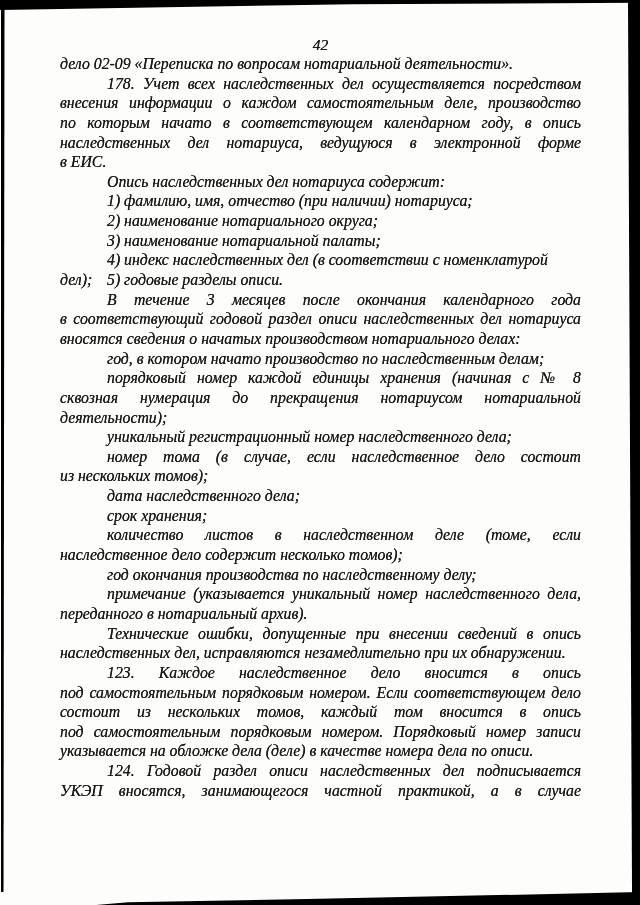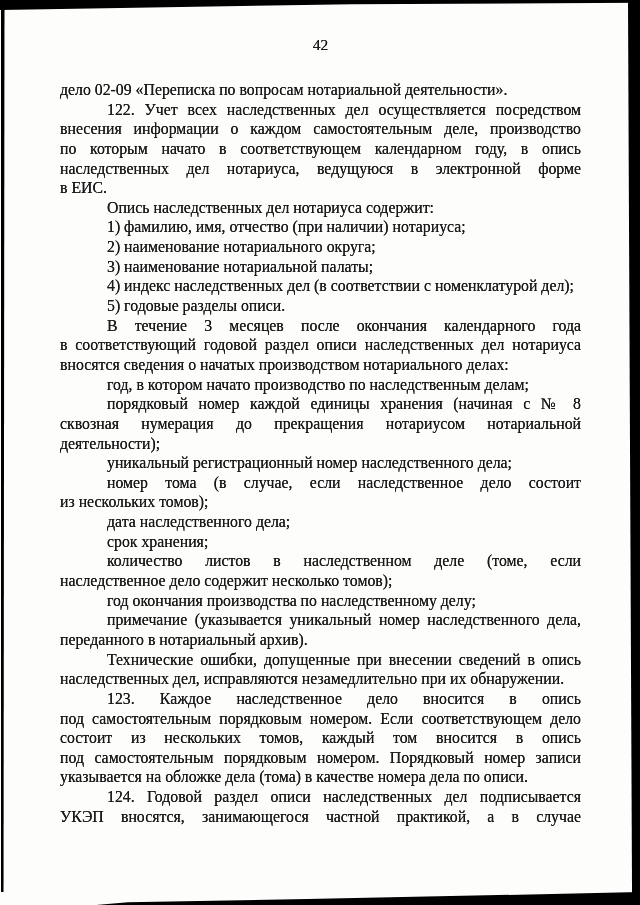--- a/index.html
+++ b/index.html
@@ -5,21 +5,21 @@
   * { margin: 0; padding: 0; box-sizing: border-box; }
   html, body { width: 640px; height: 905px; }
   body {
     position: relative;
     width: 640px; height: 905px;
     background: #fdfdfc;
     overflow: hidden;
     font-family: "Liberation Serif", "DejaVu Serif", serif;
     color: #1a1a1a;
   }
-  .scan-page { position: absolute; inset: 0; }
+  .scan-page { position: absolute; inset: 0; font-style: italic; }
 
   
   .edge { position: absolute; background: #000; }
   .edge-top {
     left: 0; top: 0; width: 640px; height: 10px;
     clip-path: polygon(0 0, 100% 0, 100% 28%, 55% 42%, 0 100%);
   }
   .edge-left {
     left: 1px; top: 0; width: 3.5px; height: 892px;
     clip-path: polygon(0 0, 100% 0, 72% 100%, 0 100%);
@@ -36,21 +36,21 @@
   .page-number {
     position: absolute;
     left: 60px; top: 36px; width: 521px;
     text-align: center;
     font-size: 15.5px;
     text-shadow: 0 0 0.35px currentColor;
   }
 
   .content {
     position: absolute;
-    left: 60px; top: 80px; width: 521px;
+    left: 60px; top: 54px; width: 521px;
   }
   .line {
     font-size: 15.8px;
     line-height: 19.65px;
     height: 19.65px;
     text-align: left;
     text-shadow: 0 0 0.35px currentColor;
     white-space: normal;
   }
   .line.j { text-align: justify; text-align-last: justify; }
@@ -62,21 +62,21 @@
 <div class="scan-page">
   <div class="edge edge-top"></div>
   <div class="edge edge-left"></div>
   <div class="edge edge-right"></div>
   <div class="edge edge-bottom"></div>
 
   <div class="page-number">42</div>
 
   <div class="content">
       <div class="line">дело 02-09 «Переписка по вопросам нотариальной деятельности».</div>
-      <div class="line j in">122. Учет всех наследственных дел осуществляется посредством</div>
+      <div class="line j in">178. Учет всех наследственных дел осуществляется посредством</div>
       <div class="line j">внесения информации о каждом самостоятельным деле, производство</div>
       <div class="line j">по которым начато в соответствующем календарном году, в опись</div>
       <div class="line j">наследственных дел нотариуса, ведущуюся в электронной форме</div>
       <div class="line">в ЕИС.</div>
       <div class="line in">Опись наследственных дел нотариуса содержит:</div>
       <div class="line in">1) фамилию, имя, отчество (при наличии) нотариуса;</div>
       <div class="line in">2) наименование нотариального округа;</div>
       <div class="line in">3) наименование нотариальной палаты;</div>
       <div class="line in">4) индекс наследственных дел (в соответствии с номенклатурой дел);</div>
       <div class="line in">5) годовые разделы описи.</div>
@@ -96,17 +96,17 @@
       <div class="line">наследственное дело содержит несколько томов);</div>
       <div class="line in">год окончания производства по наследственному делу;</div>
       <div class="line j in">примечание (указывается уникальный номер наследственного дела,</div>
       <div class="line">переданного в нотариальный архив).</div>
       <div class="line j in">Технические ошибки, допущенные при внесении сведений в опись</div>
       <div class="line">наследственных дел, исправляются незамедлительно при их обнаружении.</div>
       <div class="line j in">123. Каждое наследственное дело вносится в опись</div>
       <div class="line j">под самостоятельным порядковым номером. Если соответствующем дело</div>
       <div class="line j">состоит из нескольких томов, каждый том вносится в опись</div>
       <div class="line j">под самостоятельным порядковым номером. Порядковый номер записи</div>
-      <div class="line">указывается на обложке дела (тома) в качестве номера дела по описи.</div>
+      <div class="line">указывается на обложке дела (деле) в качестве номера дела по описи.</div>
       <div class="line j in">124. Годовой раздел описи наследственных дел подписывается</div>
       <div class="line j">УКЭП вносятся, занимающегося частной практикой, а в случае</div>
     </div>
 </div>
 
 </body></html>

